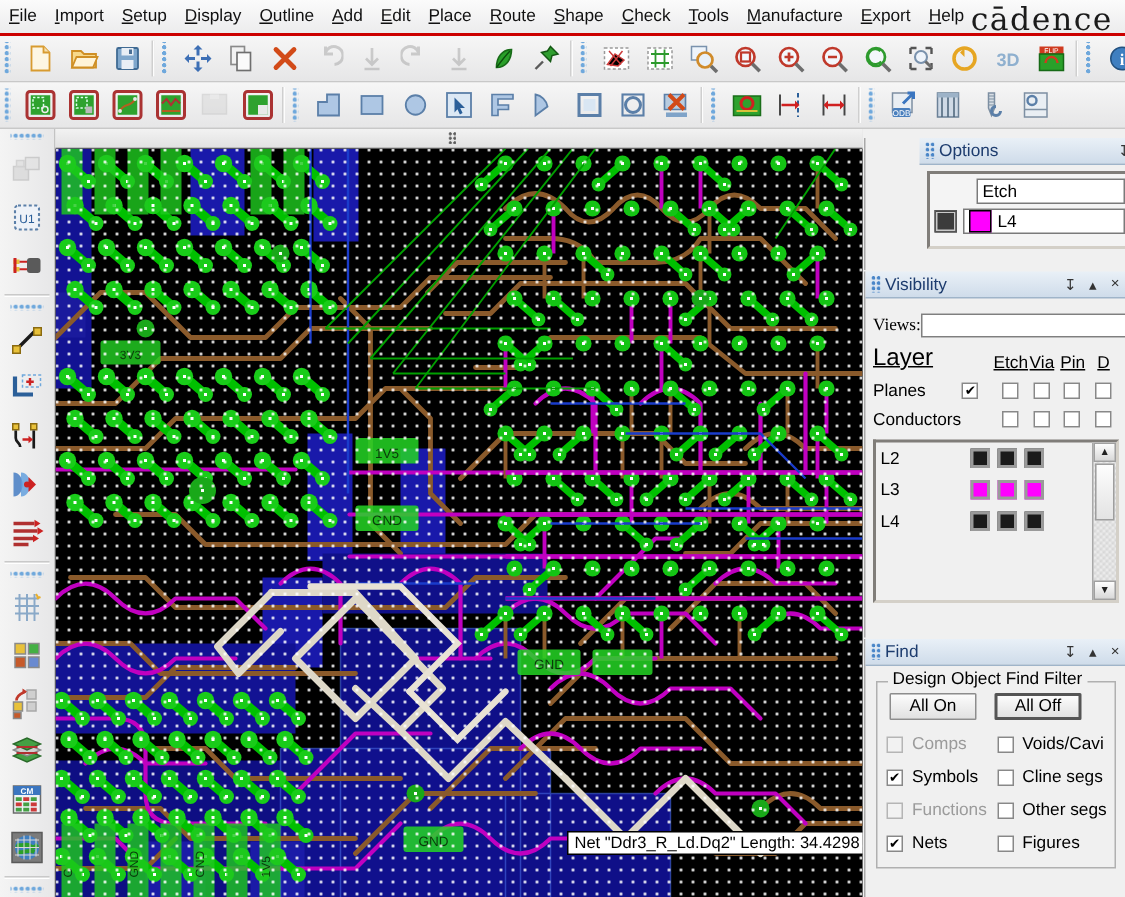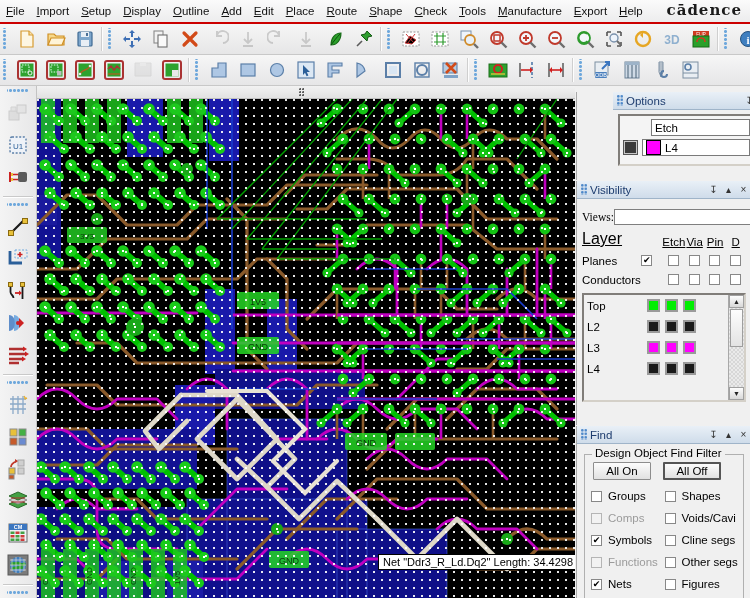--- a/index.html
+++ b/index.html
@@ -19,21 +19,21 @@
     border-bottom:2px solid #cc0000;
     display:flex;align-items:center;
   }
   .menu-item{
     padding:2px 6px;font-size:11.5px;color:#111;white-space:nowrap;cursor:default;
   }
   .menu-item u{text-decoration:underline;}
   .brand{
     position:absolute;right:8px;top:1px;
     font-family:"DejaVu Serif", serif;
-    font-size:15px;letter-spacing:1px;color:#1b1b1b;font-weight:700;margin-left:40px;
+    font-size:21px;letter-spacing:1px;color:#1b1b1b;font-weight:400;margin-left:40px;
   }
 
   
   .toolbar{
     position:absolute;left:0;width:750px;
     background:linear-gradient(#f6f6f6,#e6e6e7);
     display:flex;align-items:center;
     border-bottom:1px solid #c8c8c8;
   }
   .tb1{top:24px;height:30px;}
@@ -1893,26 +1893,20 @@
               <span class="cb"></span>
             </div>
             <div class="cbcell">
               <span class="cb"></span>
             </div>
           </div>
         </div>
       <div class="layerlist">
         <div class="layerlist-rows" id="layer-rows">
             <div class="lrow">
-              <div class="nm">Top</div>
-              <div class="sw" style="background: rgb(0, 238, 0);"></div>
-              <div class="sw" style="background: rgb(0, 238, 0);"></div>
-              <div class="sw" style="background: rgb(0, 238, 0);"></div>
-            </div>
-            <div class="lrow">
               <div class="nm">L2</div>
               <div class="sw" style="background: rgb(26, 26, 26);"></div>
               <div class="sw" style="background: rgb(26, 26, 26);"></div>
               <div class="sw" style="background: rgb(26, 26, 26);"></div>
             </div>
             <div class="lrow">
               <div class="nm">L3</div>
               <div class="sw" style="background: rgb(255, 0, 255);"></div>
               <div class="sw" style="background: rgb(255, 0, 255);"></div>
               <div class="sw" style="background: rgb(255, 0, 255);"></div>
@@ -1942,30 +1936,20 @@
       <div class="pbtn">×</div>
     </div>
     <div class="panel-body" style="padding-top:0;">
       <div class="group">
         <div class="gtitle">Design Object Find Filter</div>
         <div class="btnrow">
           <div class="btn">All On</div>
           <div class="btn strong">All Off</div>
         </div>
         <div id="find-rows">
-            <div class="frow">
-              <div class="fcol">
-                <span class="cb"></span>
-                <span>Groups</span>
-              </div>
-              <div class="fcol">
-                <span class="cb"></span>
-                <span>Shapes</span>
-              </div>
-            </div>
             <div class="frow">
               <div class="fcol dis">
                 <span class="cb"></span>
                 <span>Comps</span>
               </div>
               <div class="fcol">
                 <span class="cb"></span>
                 <span>Voids/Cavi</span>
               </div>
             </div>

